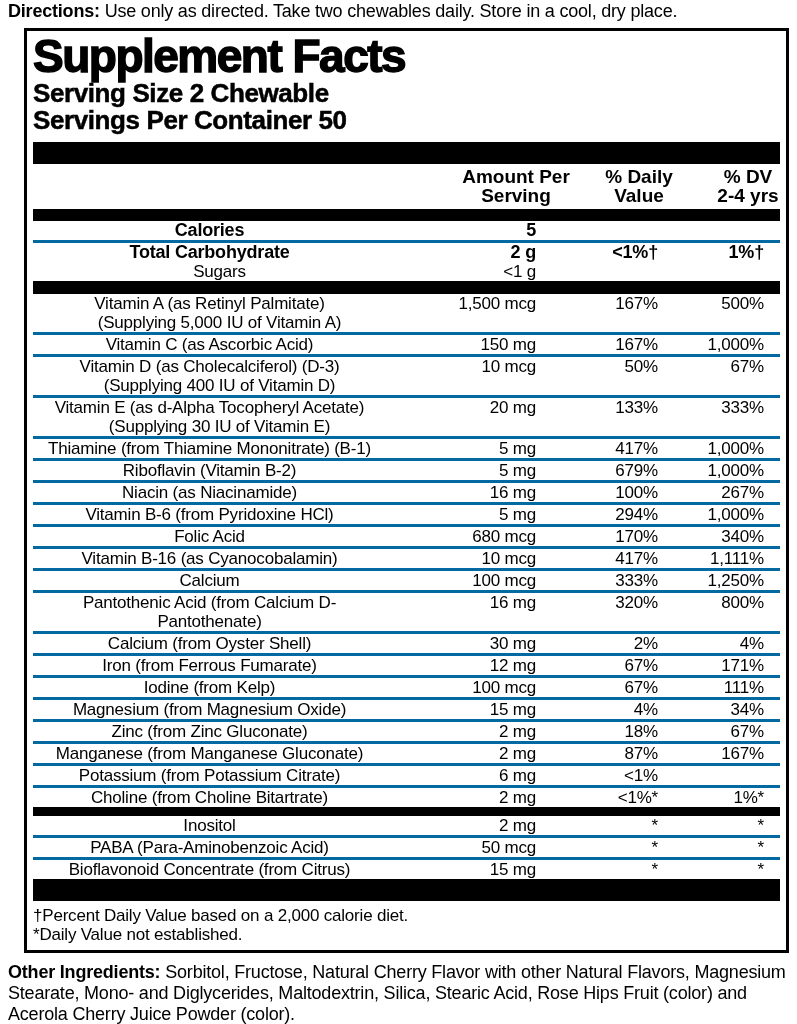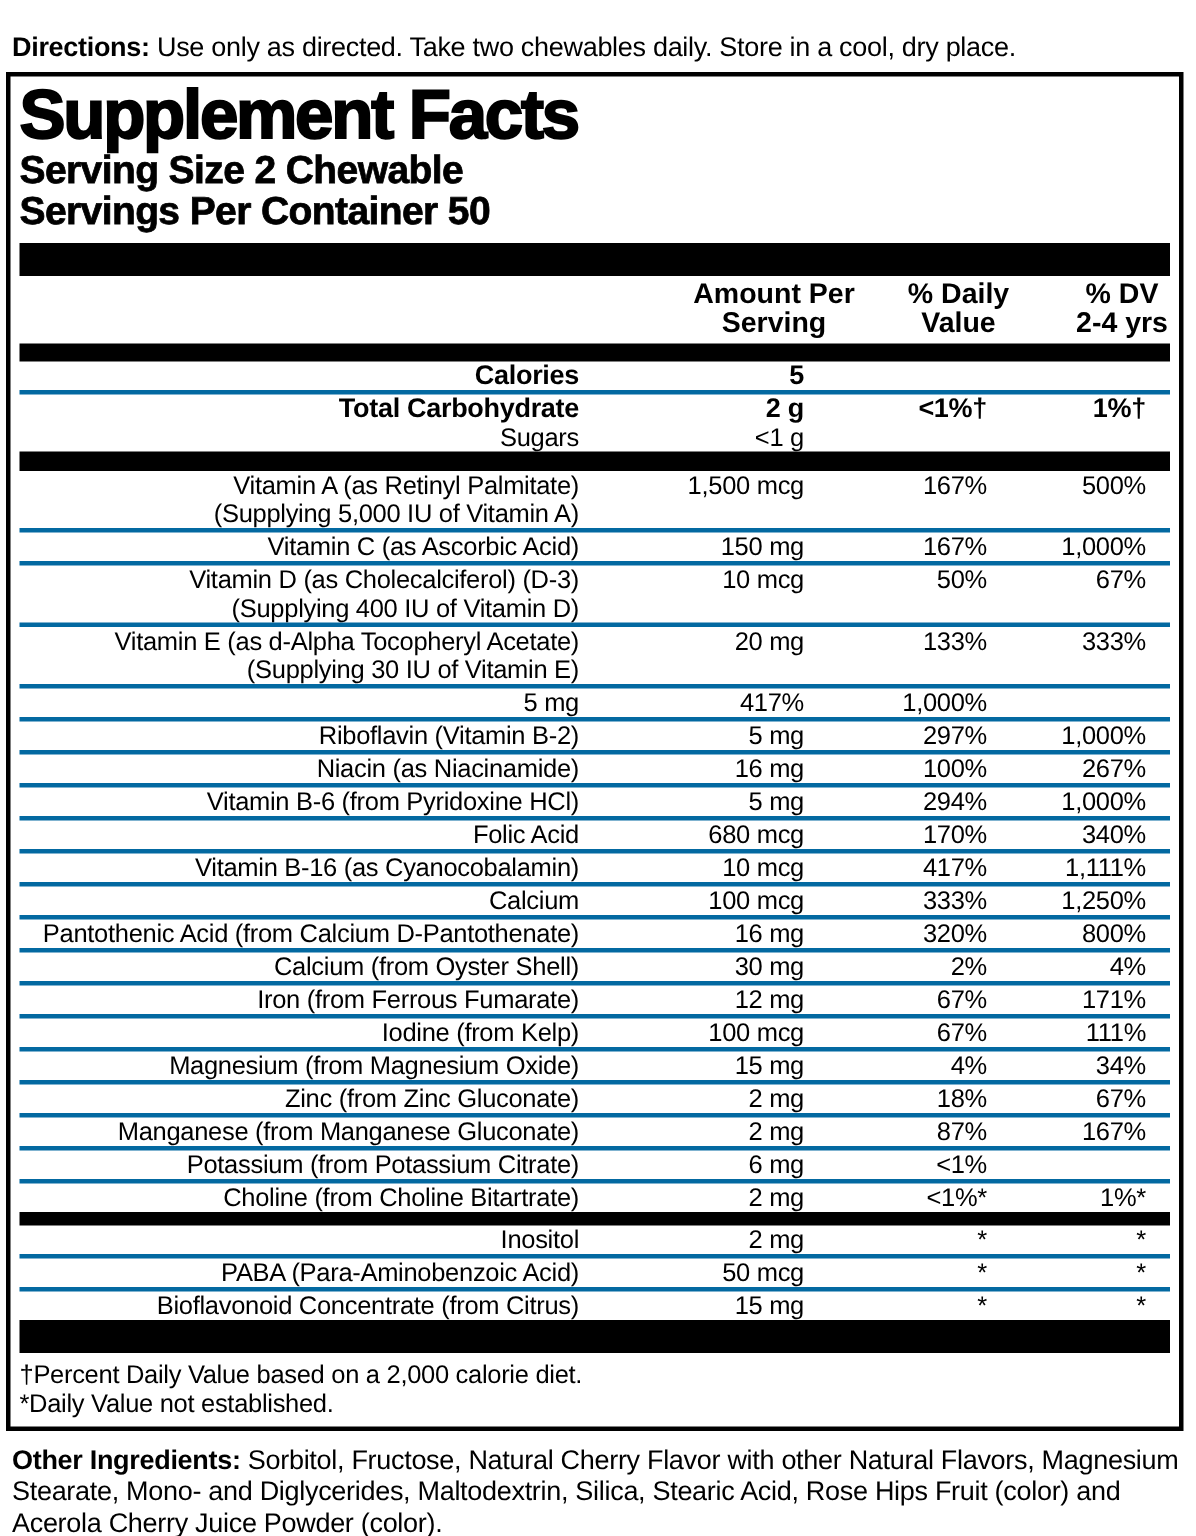--- a/index.html
+++ b/index.html
@@ -3,25 +3,25 @@
 <meta charset="utf-8">
 <style>
   html,body{margin:0;padding:0;}
   body{
     width:797px;height:1024px;overflow:hidden;
     background:#ffffff;color:#000;
     font-family:"Liberation Sans",sans-serif;
     -webkit-font-smoothing:antialiased;
   }
   .directions{
-    margin:20px 8px 0 8px;font-size:18px;line-height:22px;letter-spacing:-0.2px;
+    margin:0 8px 0 8px;font-size:18px;line-height:22px;letter-spacing:-0.2px;
   }
   .directions .lbl{font-weight:bold;}
   .facts-box{
-    margin:6px 8px 0 4px;
+    margin:6px 8px 0 24px;
     border:3px solid #000;
     padding:0 6px 6px 6px;
     background:#fff;
   }
   .panel-title{
     font-size:46px;font-weight:bold;line-height:47px;margin-top:2px;
     letter-spacing:-1.5px;-webkit-text-stroke:1.4px #000;
   }
   .sub-head{
     font-size:26px;font-weight:bold;line-height:27px;letter-spacing:-0.4px;
@@ -43,21 +43,21 @@
   .hcell{
     font-size:19px;font-weight:bold;line-height:19px;
     white-space:pre-line;text-align:center;
   }
   .h-amt{transform:translateX(39px);}
   .h-dv{transform:translateX(26px);}
   .h-dv24{transform:translateX(21px);}
   .row{font-size:17px;line-height:19px;letter-spacing:-0.2px;}
   .row.sep{border-top:3px solid #0369a1;}
   .row.bold{font-weight:bold;font-size:18px;}
-  .c-name{text-align:right;}
+  .c-name{text-align:center;}
   .c-name.indent{padding-left:20px;}
   .subline{padding-left:20px;}
   .c-num{text-align:right;white-space:nowrap;}
   .footnote{font-size:17px;line-height:19px;margin:0;letter-spacing:-0.2px;}
   .footnotes{margin-top:5px;}
   .other{
     margin:9px 8px 0 8px;font-size:18px;line-height:21px;letter-spacing:-0.2px;
   }
   .other .lbl{font-weight:bold;}
 </style>
@@ -128,28 +128,29 @@
         <div class="c-num">50%</div>
         <div class="c-num">67%</div>
       </div>
       <div class="grid row sep">
         <div class="c-name">Vitamin E (as d-Alpha Tocopheryl Acetate)<div class="subline">(Supplying 30 IU of Vitamin E)</div></div>
         <div class="c-num">20 mg</div>
         <div class="c-num">133%</div>
         <div class="c-num">333%</div>
       </div>
       <div class="grid row sep">
+        <div class="c-name">Thiamine (from Thiamine Mononitrate) (B-1)</div>
         <div class="c-num">5 mg</div>
         <div class="c-num">417%</div>
         <div class="c-num">1,000%</div>
       </div>
       <div class="grid row sep">
         <div class="c-name">Riboflavin (Vitamin B-2)</div>
         <div class="c-num">5 mg</div>
-        <div class="c-num">297%</div>
+        <div class="c-num">679%</div>
         <div class="c-num">1,000%</div>
       </div>
       <div class="grid row sep">
         <div class="c-name">Niacin (as Niacinamide)</div>
         <div class="c-num">16 mg</div>
         <div class="c-num">100%</div>
         <div class="c-num">267%</div>
       </div>
       <div class="grid row sep">
         <div class="c-name">Vitamin B-6 (from Pyridoxine HCl)</div>

